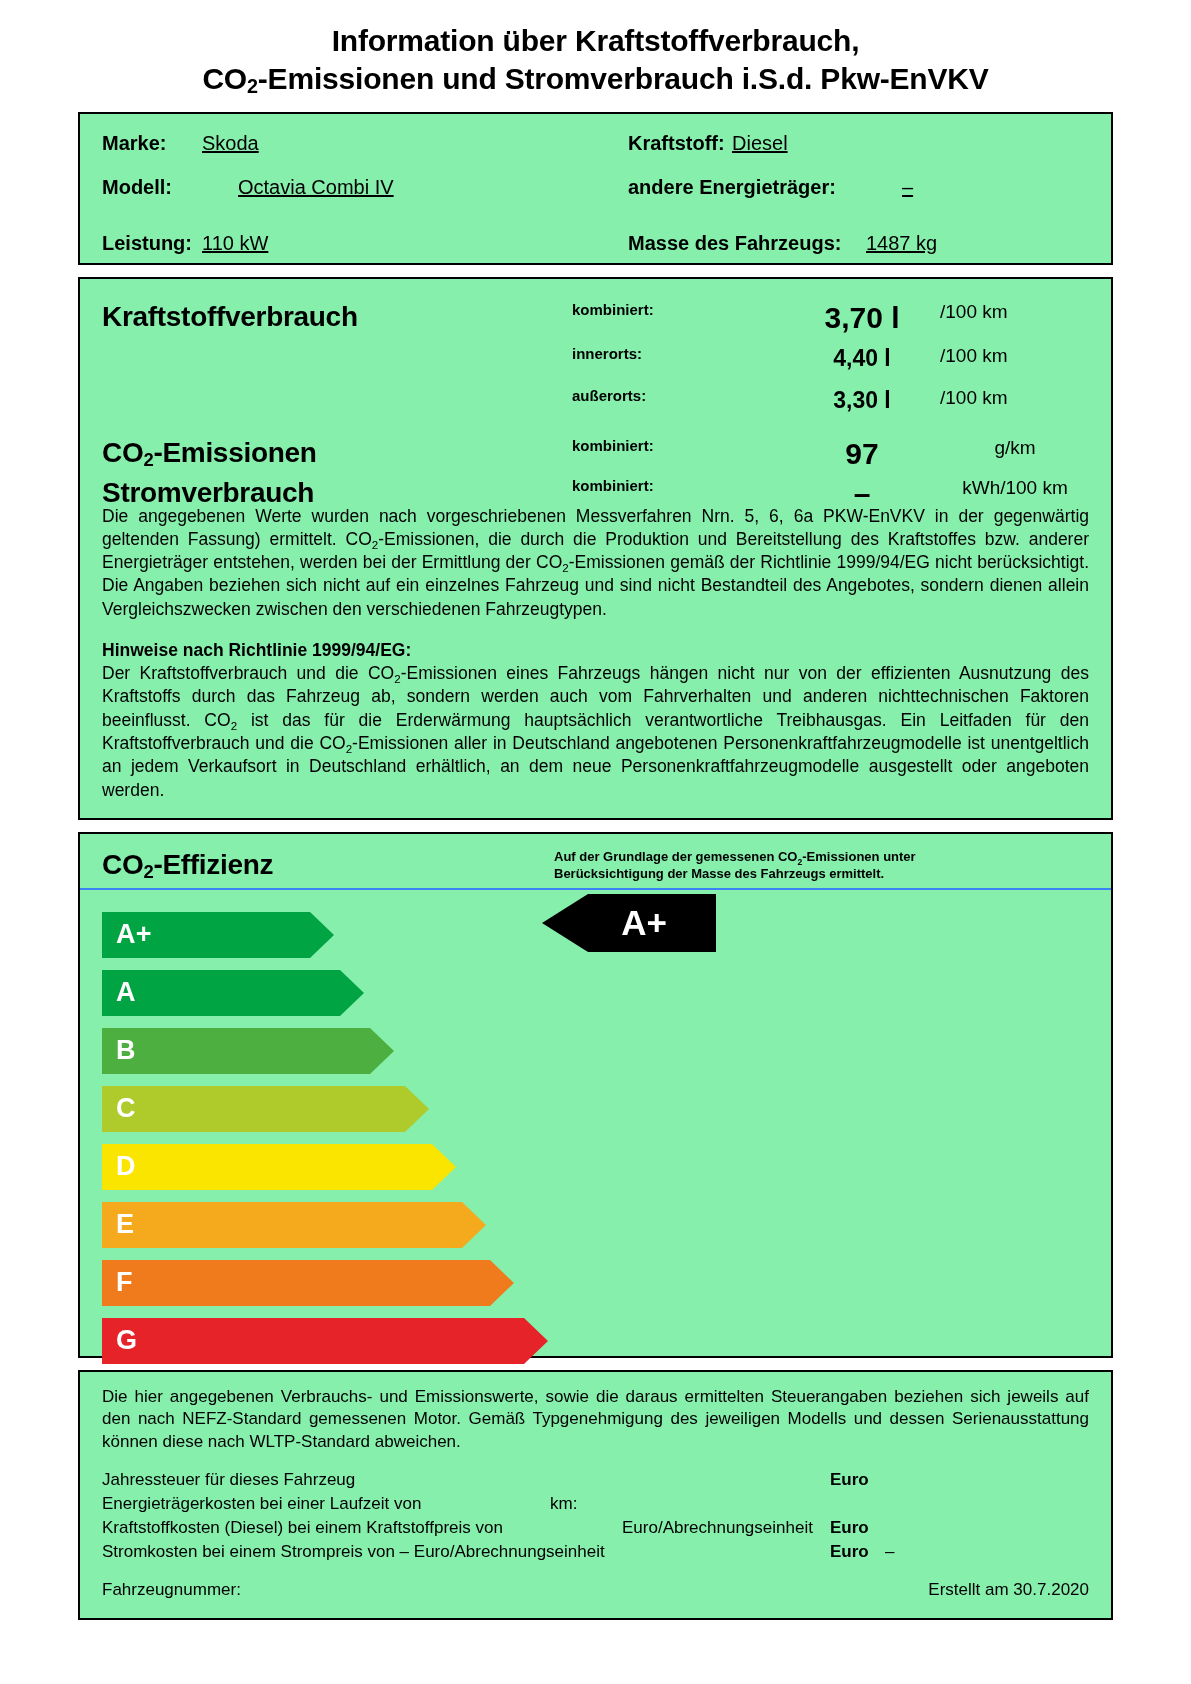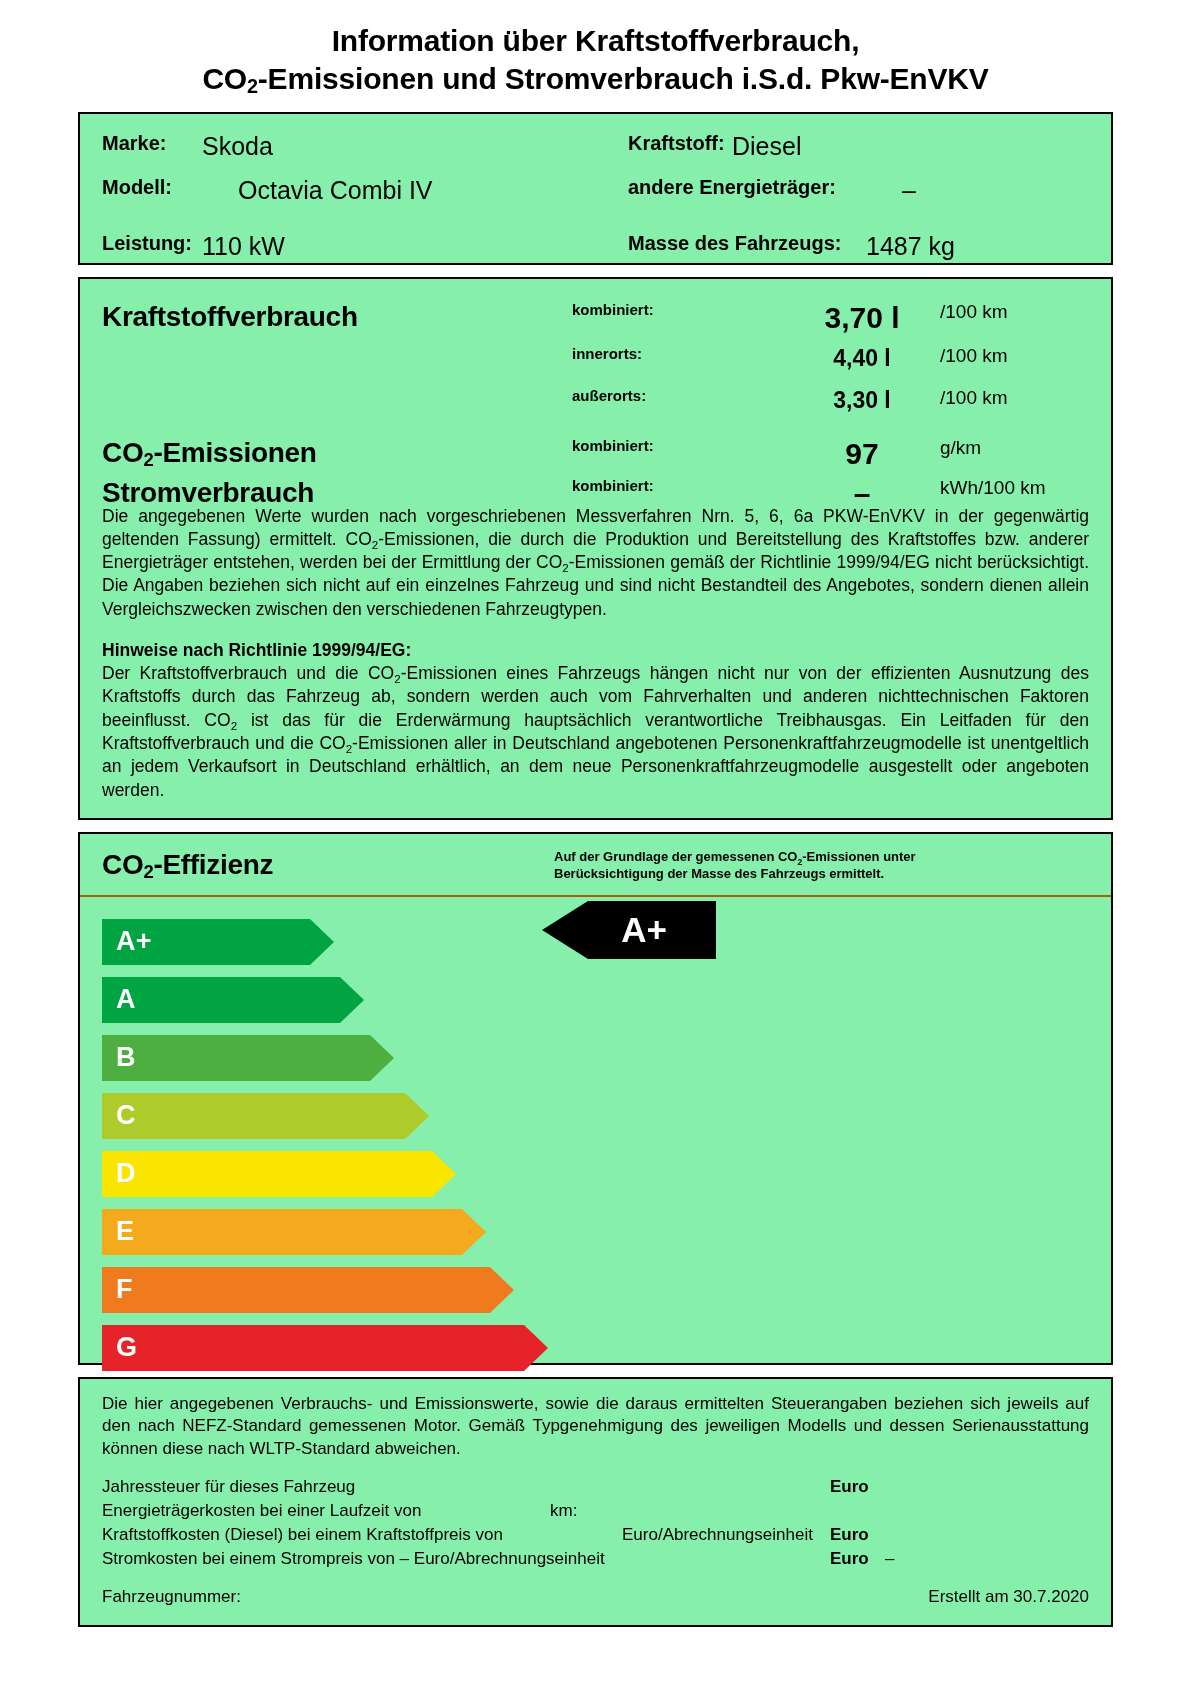--- a/index.html
+++ b/index.html
@@ -60,22 +60,23 @@
     position: absolute;
   }
   .v-left  { left: 22px; }
   .v-right { left: 548px; }
   .vrow .lbl {
     font-weight: bold;
     font-size: 20px;
     white-space: nowrap;
   }
   .vrow .val {
-    font-size: 25px;
-    white-space: nowrap;
+    font-size: 20px;
+    white-space: nowrap;
+    text-decoration: underline;
   }
   .r1 { top: 18px; }
   .r2 { top: 62px; gap: 36px; }
   .r3 { top: 118px; }
   .w-marke  { width: 100px; }
   .w-modell { width: 100px; }
   .w-leist  { width: 100px; }
   .w-kraft  { width: 104px; }
   .w-andere { width: 238px; }
   .w-masse  { width: 238px; }
@@ -114,21 +115,21 @@
   }
   .cons-value.big  { font-size: 30px; }
   .cons-value.mid  { font-size: 23px; }
   .cons-unit {
     position: absolute;
     left: 838px;
     width: 150px;
     font-size: 19px;
     white-space: nowrap;
   }
-  .cons-unit.ralign { text-align: left; }
+  .cons-unit.ralign { text-align: center; }
   .cr1 { top: 4px; }
   .cr2 { top: 48px; }
   .cr3 { top: 90px; }
   .cr4 { top: 140px; }
   .cr5 { top: 180px; }
 
   .body-text {
     font-size: 17.5px;
     line-height: 1.33;
     text-align: justify;
@@ -139,22 +140,22 @@
     font-weight: bold;
     font-size: 17.5px;
     line-height: 1.33;
     margin: 0;
   }
 
   
   .eff-head {
     display: flex;
     align-items: center;
-    padding: 14px 22px 12px 22px;
-    border-bottom: 2px solid #a16207;
+    padding: 14px 22px 5px 22px;
+    border-bottom: 2px solid #3b82f6;
   }
   .eff-head .t1 {
     font-weight: bold;
     font-size: 28px;
     width: 452px;
     letter-spacing: -0.3px;
   }
   .eff-head .t2 {
     font-weight: bold;
     font-size: 13px;

